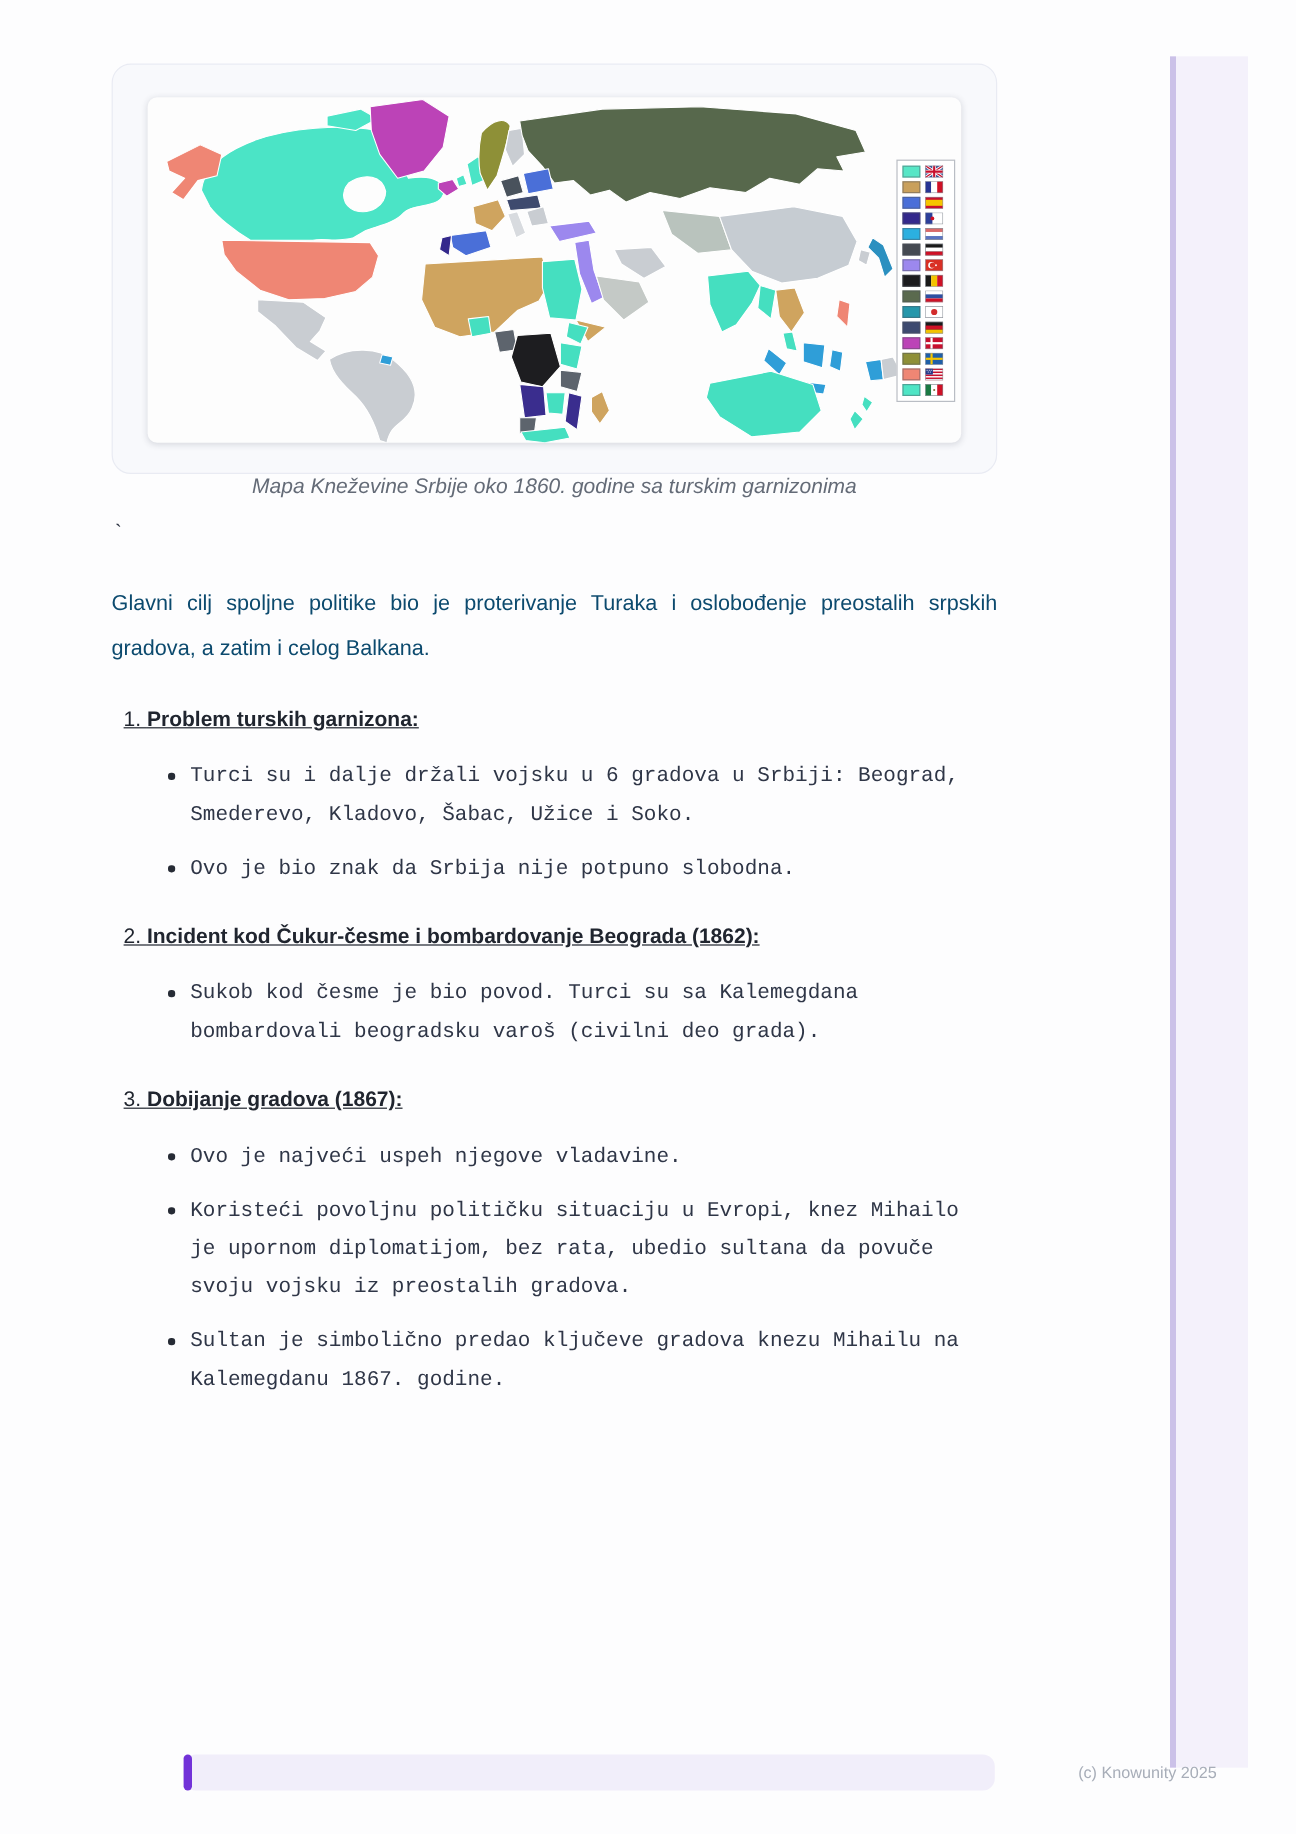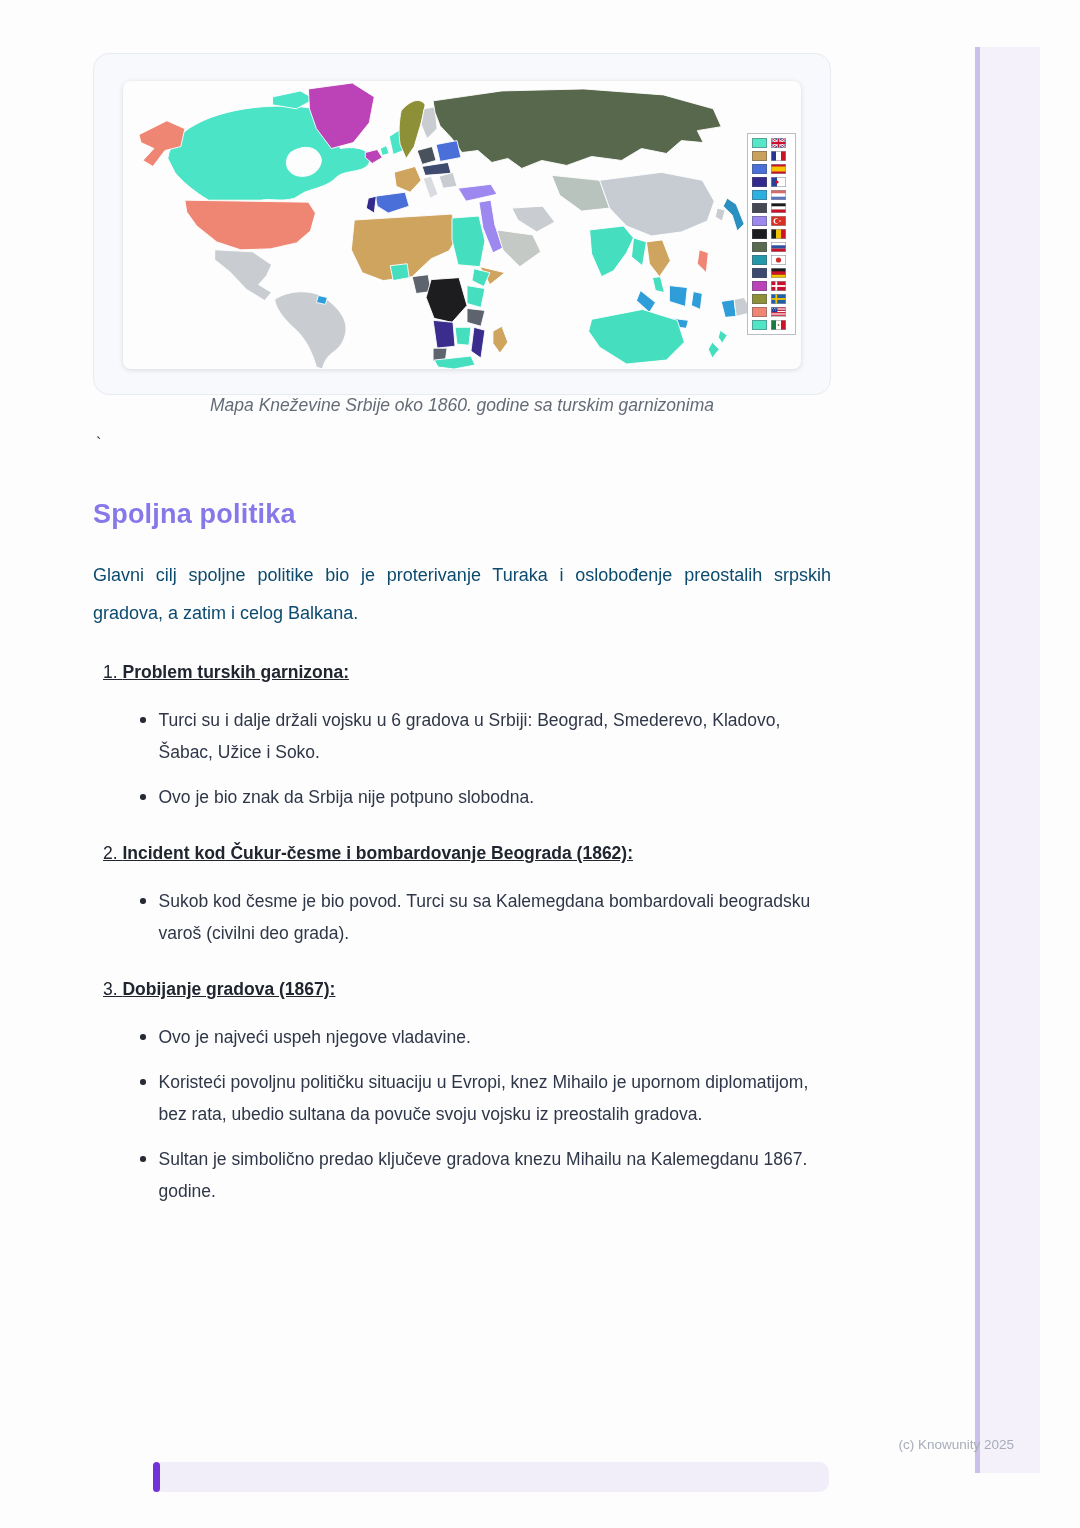--- a/index.html
+++ b/index.html
@@ -28,28 +28,28 @@
     font-size:17.5px;color:#646b77;}
 
   .stray{margin-top:40px;margin-left:3px;font-size:16px;color:#2b3140;height:22px;}
   h2.sec-title{margin:42px 0 0;font-size:27px;font-weight:bold;color:#8678e9;letter-spacing:.2px;}
   p.intro{margin:26px 0 0;font-size:18px;line-height:38px;color:#0c4a6e;text-align:justify;}
 
   ol.items{list-style:none;margin:8px 0 0;padding:0;}
   .item{margin-top:28px;}
   .item-head{padding-left:10px;font-size:17.5px;color:#20252f;line-height:24px;text-decoration:underline;}
   .item-title{font-weight:bold;}
-  .bullets{margin-top:20px;}
+  .bullets{margin-top:20px;font-family:Liberation Mono, monospace;}
   .bullet{display:flex;padding-left:47px;margin-top:13px;
     font-size:17.5px;line-height:32px;color:#2f3647;}
   .dot{flex:none;width:5.5px;height:5.5px;border-radius:50%;background:#262b35;
     margin:13px 13px 0 0;}
   .btext{max-width:655px;}
 
-  .copyright{position:absolute;top:1437px;right:66px;font-size:13.5px;color:#a7adb8;}
+  .copyright{position:absolute;top:1470px;right:66px;font-size:13.5px;color:#a7adb8;}
   .callout{position:absolute;left:153px;top:1462px;width:676px;height:30px;
     background:#f1eefa;border-radius:10px;}
   .callout .pill{position:absolute;left:0;top:0;width:7px;height:30px;
     border-radius:4px;background:#7232d8;}
 </style>
 </head>
 <body>
 
 <div class="side-rail"></div>
 
@@ -266,21 +266,20 @@
               <rect x="0.3" y="0.3" width="14.4" height="9.4" fill="none" stroke="#8f949c" stroke-width="0.6"></rect>
             </svg>
           </div>
         </div>
     </div>
     <figcaption>Mapa Kneževine Srbije oko 1860. godine sa turskim garnizonima</figcaption>
   </figure>
 
   <div class="stray">`</div>
 
-  <h2 class="sec-title">Spoljna politika</h2>
 
   <p class="intro">Glavni cilj spoljne politike bio je proterivanje Turaka i oslobođenje preostalih srpskih gradova, a zatim i celog Balkana.</p>
 
   <ol class="items" id="items">
       <li class="item">
         <div class="item-head"><span class="num">1. </span><span class="item-title">Problem turskih garnizona:</span></div>
         <div class="bullets">
           <div class="bullet">
             <span class="dot"></span>
             <span class="btext">Turci su i dalje držali vojsku u 6 gradova u Srbiji: Beograd, Smederevo, Kladovo, Šabac, Užice i Soko.</span>

